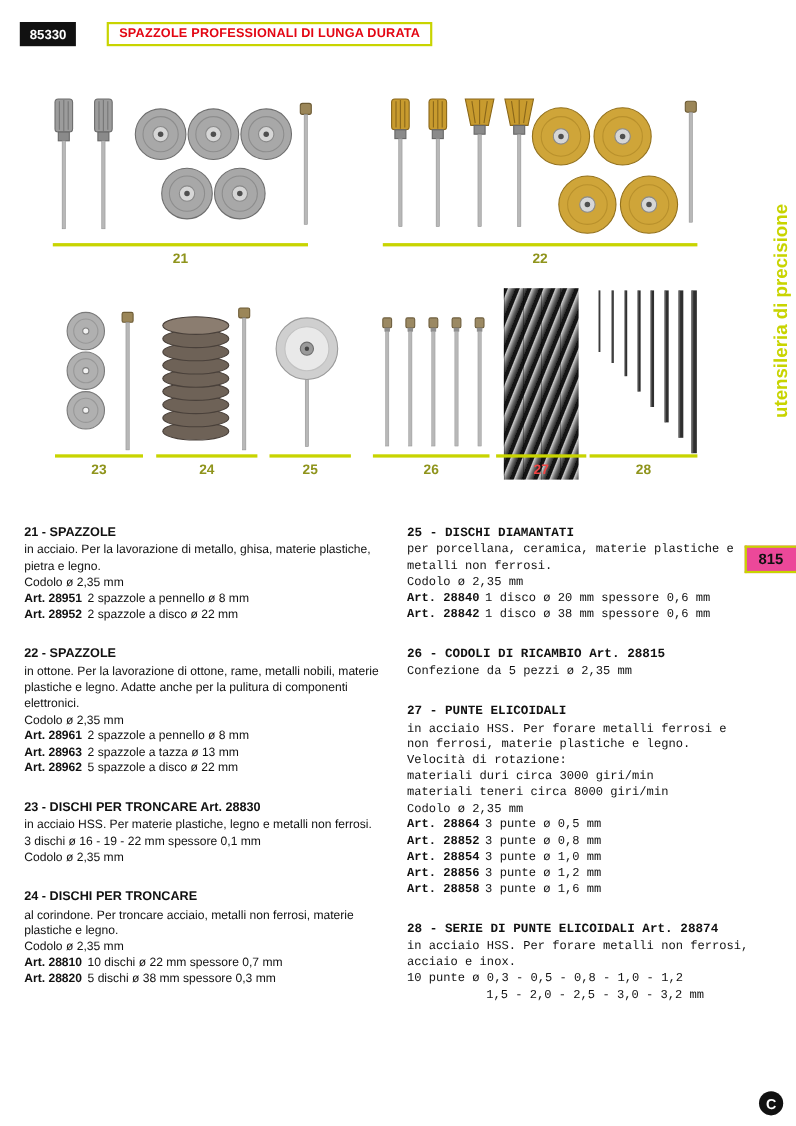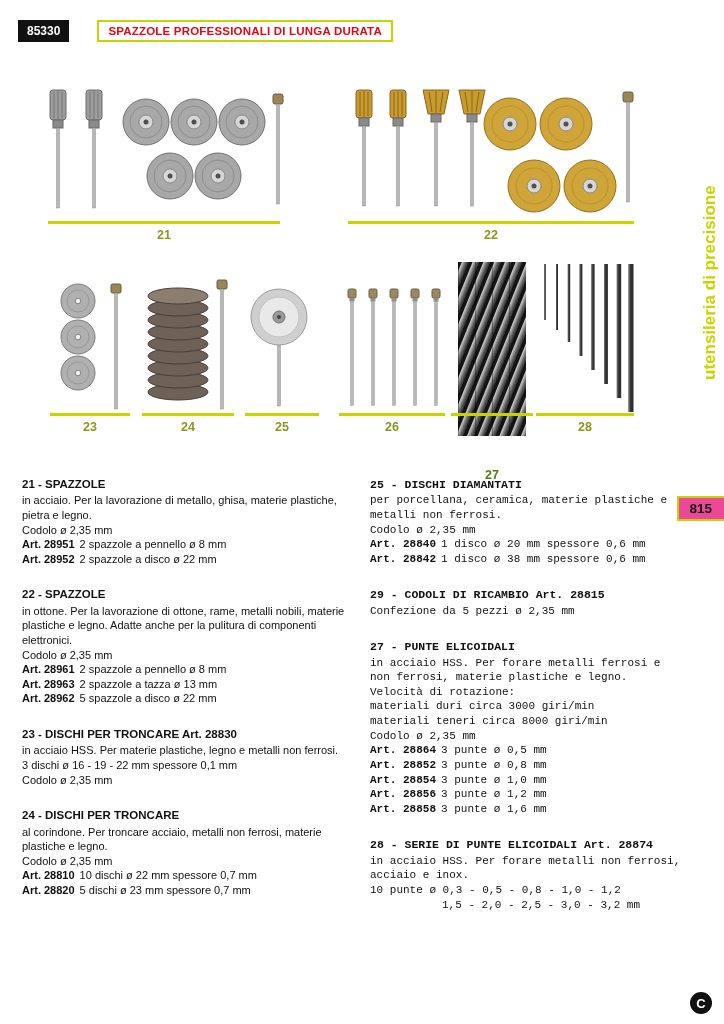--- a/index.html
+++ b/index.html
@@ -16,21 +16,21 @@
   .side-text{position:absolute;right:4px;top:150px;height:230px;
              writing-mode:vertical-rl;transform:rotate(180deg);
              color:#c8d400;font-weight:bold;font-size:17px;white-space:nowrap;}
   .page-num{position:absolute;right:0;top:496px;background:#ec4899;
             border:2px solid #c8d400;border-right:none;
             font-weight:bold;font-size:13.5px;padding:3px 12px 3px 10px;}
   
   .fig-line{position:absolute;height:3px;background:#c8d400;z-index:2;}
   .fig-num{position:absolute;font-weight:bold;font-size:12.5px;color:#8f941c;
            text-align:center;z-index:3;}
-  .fig-num.bright{color:#4d7c0f;margin-top:48px;}
+  .fig-num.bright{color:#ef4444;}
   .fig-img{position:absolute;z-index:1;}
   
   .swatch{position:absolute;left:458px;top:262px;width:68px;height:174px;z-index:1;
     background-image:
       repeating-linear-gradient(90deg, rgba(0,0,0,.35) 0 1px, rgba(255,255,255,0) 1px 17px),
       repeating-linear-gradient(112deg, #141414 0px, #141414 3px, #c8c8c8 4px, #6a6a6a 7px, #2a2a2a 10px);}
   
   .col{position:absolute;top:456px;font-size:11px;line-height:1.33;}
   .col-left{left:22px;width:324px;}
   .col-right{left:370px;width:312px;font-family:Liberation Mono, monospace;}
@@ -266,37 +266,37 @@
       <div class="prod-title">23 - DISCHI PER TRONCARE Art. 28830</div>
       <p>in acciaio HSS. Per materie plastiche, legno e metalli non ferrosi. 3 dischi ø 16 - 19 - 22 mm spessore 0,1 mm</p>
       <p>Codolo ø 2,35 mm</p>
     </div>
 
     <div class="prod">
       <div class="prod-title">24 - DISCHI PER TRONCARE</div>
       <p>al corindone. Per troncare acciaio, metalli non ferrosi, materie plastiche e legno.</p>
       <p>Codolo ø 2,35 mm</p>
       <div class="art-row"><span class="art-code">Art. 28810</span><span>10 dischi ø 22 mm spessore 0,7 mm</span></div>
-      <div class="art-row"><span class="art-code">Art. 28820</span><span>5 dischi ø 23 mm spessore 0,7 mm</span></div>
+      <div class="art-row"><span class="art-code">Art. 28820</span><span>5 dischi ø 38 mm spessore 0,3 mm</span></div>
     </div>
 
   </div>
 
   <div class="col col-right">
 
     <div class="prod">
       <div class="prod-title">25 - DISCHI DIAMANTATI</div>
       <p>per porcellana, ceramica, materie plastiche e metalli non ferrosi.</p>
       <p>Codolo ø 2,35 mm</p>
       <div class="art-row"><span class="art-code">Art. 28840</span><span>1 disco ø 20 mm spessore 0,6 mm</span></div>
       <div class="art-row"><span class="art-code">Art. 28842</span><span>1 disco ø 38 mm spessore 0,6 mm</span></div>
     </div>
 
     <div class="prod">
-      <div class="prod-title">29 - CODOLI DI RICAMBIO Art. 28815</div>
+      <div class="prod-title">26 - CODOLI DI RICAMBIO Art. 28815</div>
       <p>Confezione da 5 pezzi ø 2,35 mm</p>
     </div>
 
     <div class="prod">
       <div class="prod-title">27 - PUNTE ELICOIDALI</div>
       <p>in acciaio HSS. Per forare metalli ferrosi e non ferrosi, materie plastiche e legno.</p>
       <p>Velocità di rotazione:</p>
       <p>materiali duri circa 3000 giri/min</p>
       <p>materiali teneri circa 8000 giri/min</p>
       <p>Codolo ø 2,35 mm</p>

